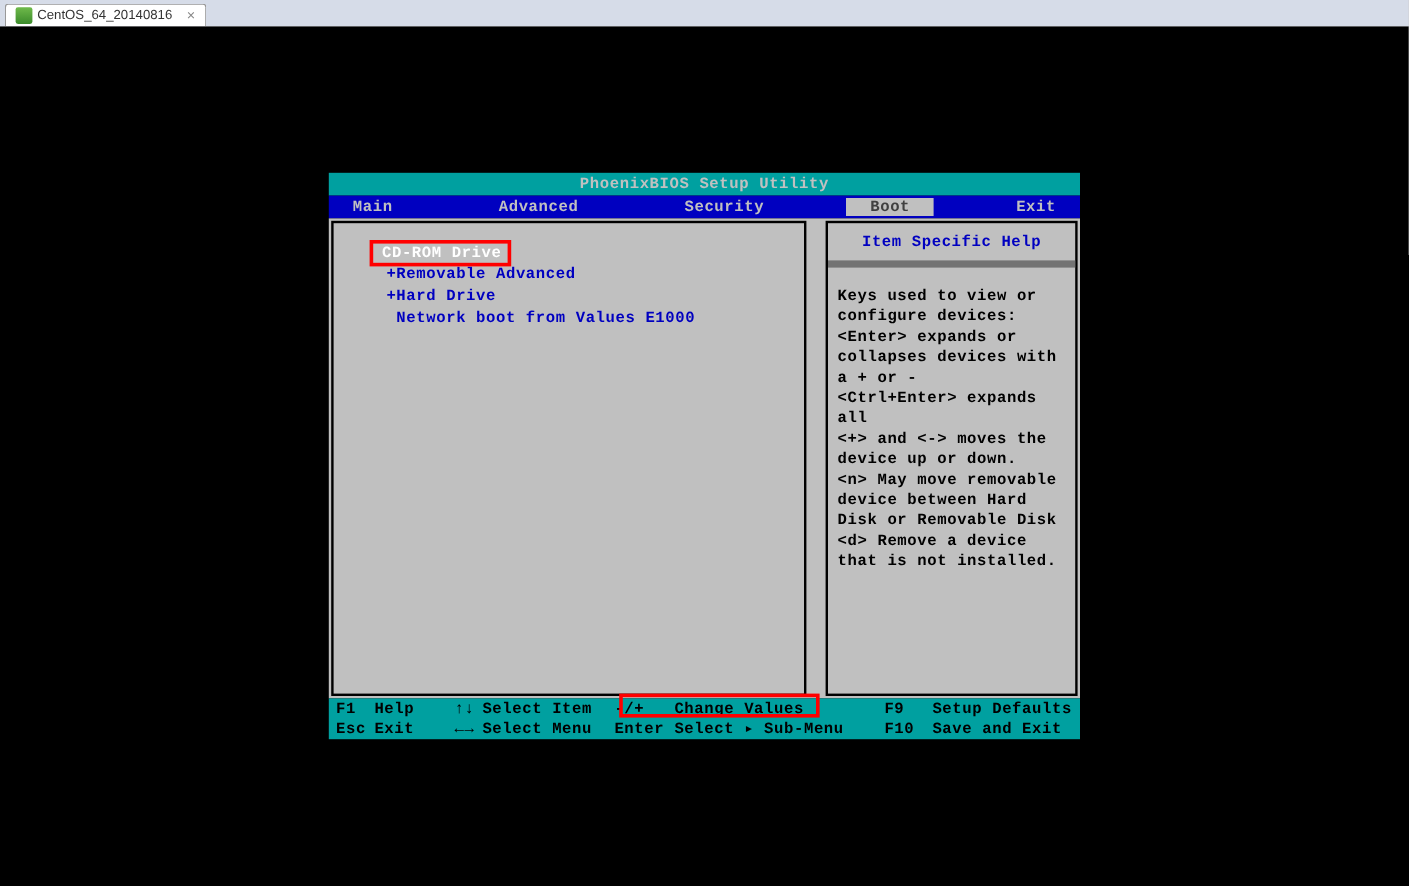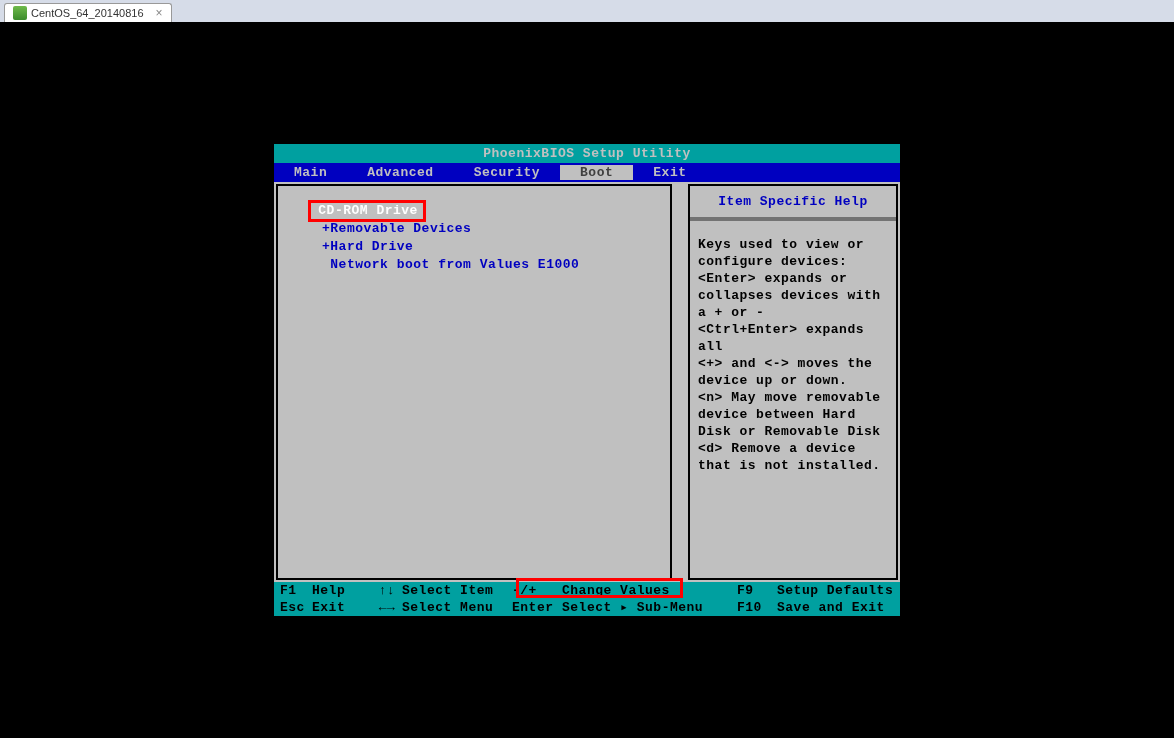--- a/index.html
+++ b/index.html
@@ -69,20 +69,21 @@
       height: 19px;
       line-height: 15px;
     }
     .bios-menu {
       background: #0000c0;
       color: #c0c0c0;
       display: flex;
       height: 19px;
       line-height: 15px;
       padding: 2px 0;
+      justify-content: space-between;
     }
     .bios-menu-item {
       padding: 0 20px;
       cursor: pointer;
     }
     .bios-menu-item.active {
       background: #c0c0c0;
       color: #404040;
     }
     .bios-body {
@@ -98,21 +99,21 @@
       padding: 16px 10px 10px 10px;
       position: relative;
     }
     .bios-right {
       border: 2px solid #000;
       width: 210px;
       display: flex;
       flex-direction: column;
     }
     .bios-right-title {
-      border-bottom: 4px solid #737373;
+      border-bottom: 6px solid #737373;
       color: #0000c0;
       text-align: center;
       padding: 8px 4px;
     }
     .bios-right-body {
       padding: 15px 8px;
       color: #000;
       font-weight: bold;
       line-height: 17px;
     }
@@ -185,21 +186,21 @@
       <div class="bios-menu-item">Advanced</div>
       <div class="bios-menu-item">Security</div>
       <div class="bios-menu-item active">Boot</div>
       <div class="bios-menu-item">Exit</div>
     </div>
     <div class="bios-body">
       <div class="bios-left">
         <div class="red-box-1"></div>
         <div style="padding-left:22px;">
           <div class="boot-item selected"> CD-ROM Drive</div>
-          <div class="boot-item">+Removable Devices</div>
+          <div class="boot-item">+Removable Advanced</div>
           <div class="boot-item">+Hard Drive</div>
           <div class="boot-item"> Network boot from Values E1000</div>
         </div>
       </div>
       <div class="bios-right">
         <div class="bios-right-title">Item Specific Help</div>
         <div class="bios-right-body">Keys used to view or configure devices:<br>&lt;Enter&gt; expands or collapses devices with a + or -<br>&lt;Ctrl+Enter&gt; expands all<br>&lt;+&gt; and &lt;-&gt; moves the device up or down.<br>&lt;n&gt; May move removable device between Hard Disk or Removable Disk<br>&lt;d&gt; Remove a device that is not installed.</div>
       </div>
     </div>
     <div class="bios-footer">

